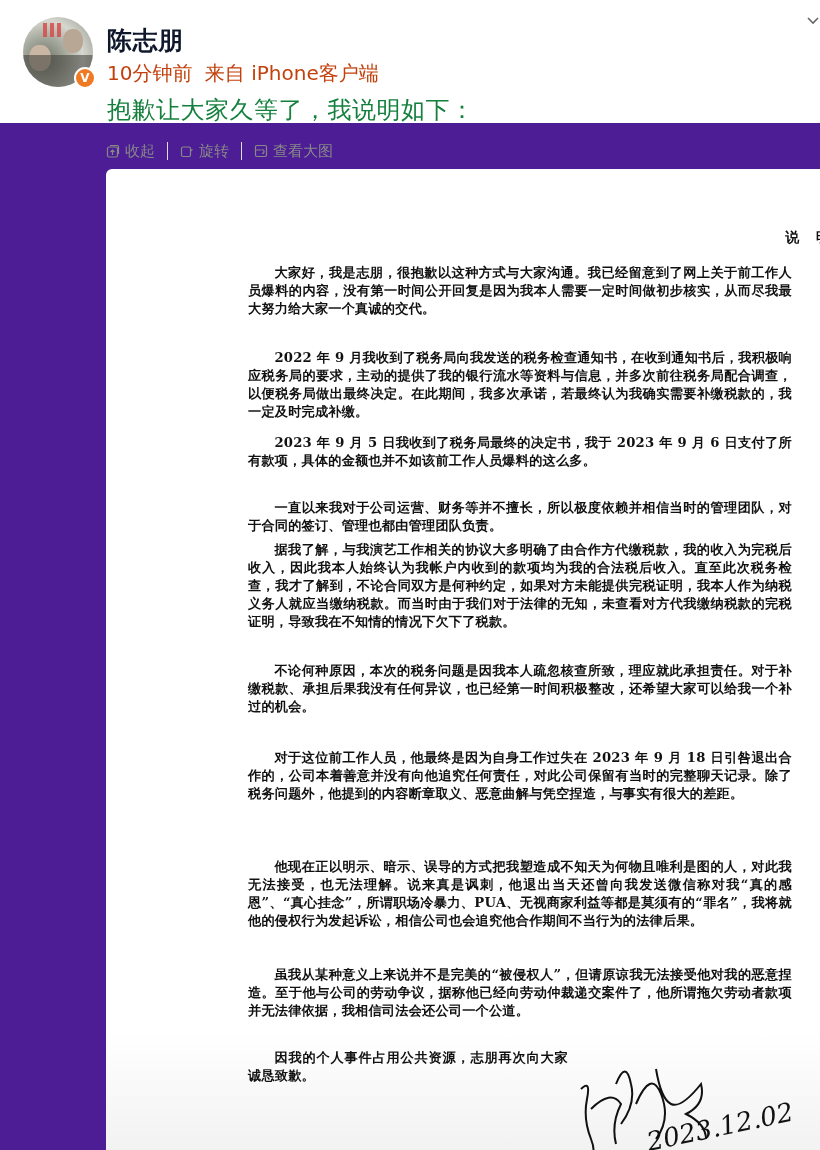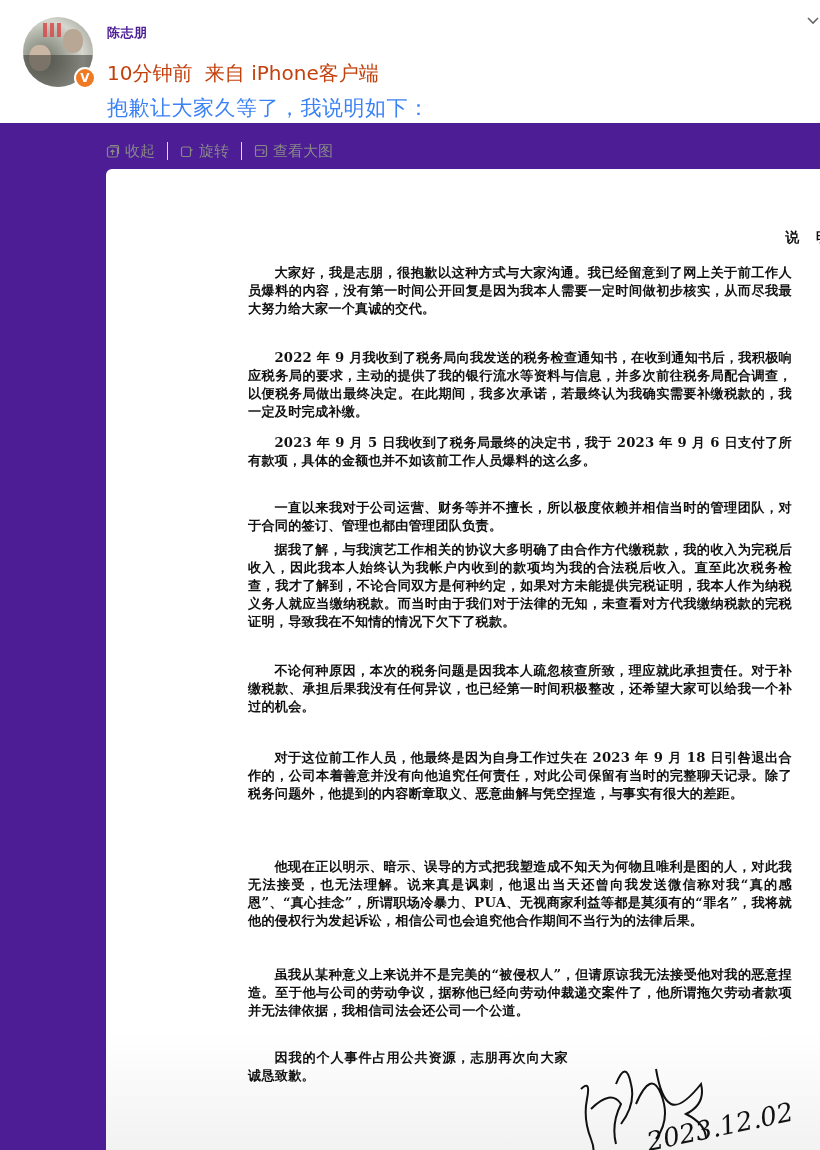--- a/index.html
+++ b/index.html
@@ -12,24 +12,24 @@
     overflow: hidden; }
   .avatar .face1 { position: absolute; left: 6px; top: 28px; width: 22px; height: 26px; border-radius: 45%; background: #c9b7a4; }
   .avatar .face2 { position: absolute; left: 40px; top: 12px; width: 20px; height: 24px; border-radius: 45%; background: #b9a795; }
   .avatar .hearts { position: absolute; left: 20px; top: 6px; width: 20px; height: 14px;
     background: repeating-linear-gradient(90deg, #d84545 0 4px, transparent 4px 7px); opacity: .8; }
   .avatar .veil { position: absolute; left: 0; top: 38px; width: 70px; height: 32px; background: rgba(60,60,55,.55); }
   .verified { position: absolute; left: 74px; top: 67px; width: 22px; height: 22px; border-radius: 50%;
     background: #f07a24; border: 2px solid #fff; color: #fff; font-size: 12px; font-weight: bold;
     display: flex; align-items: center; justify-content: center; font-family: "DejaVu Sans", sans-serif; }
 
-  .username { position: absolute; left: 107px; top: 24px; font-size: 13px; font-weight: bold; color: #4c1d95; letter-spacing: 0.5px; text-align: right; }
+  .username { position: absolute; left: 107px; top: 24px; font-size: 25px; font-weight: bold; color: #0f172a; letter-spacing: 0.5px; text-align: right; }
   .meta { position: absolute; left: 107px; top: 60px; font-size: 20px; color: #c2410c; }
   .meta span { margin-right: 6px; }
-  .post-text { position: absolute; left: 107px; top: 94px; font-size: 21px; color: #3b82f6; letter-spacing: 0.5px; }
+  .post-text { position: absolute; left: 107px; top: 94px; font-size: 24px; color: #15803d; letter-spacing: 0.5px; }
   .chevron { position: absolute; left: 806px; top: 14px; width: 14px; height: 14px; }
 
   .media-area { position: absolute; left: 0; top: 123px; width: 820px; height: 1027px; background: #4c1d95; }
   .toolbar { position: absolute; left: 106px; top: 16px; height: 24px; display: flex; align-items: center; font-size: 15px; color: #888; }
   .tool { display: flex; align-items: center; gap: 5px; cursor: pointer; }
   .tool svg { width: 14px; height: 14px; }
   .sep { width: 1px; height: 18px; background: #ddd; margin: 0 12px; }
 
   .doc { position: absolute; left: 106px; top: 46px; width: 714px; height: 981px;
     background: linear-gradient(180deg, #ffffff 0%, #ffffff 88%, #f2f2f2 100%);

